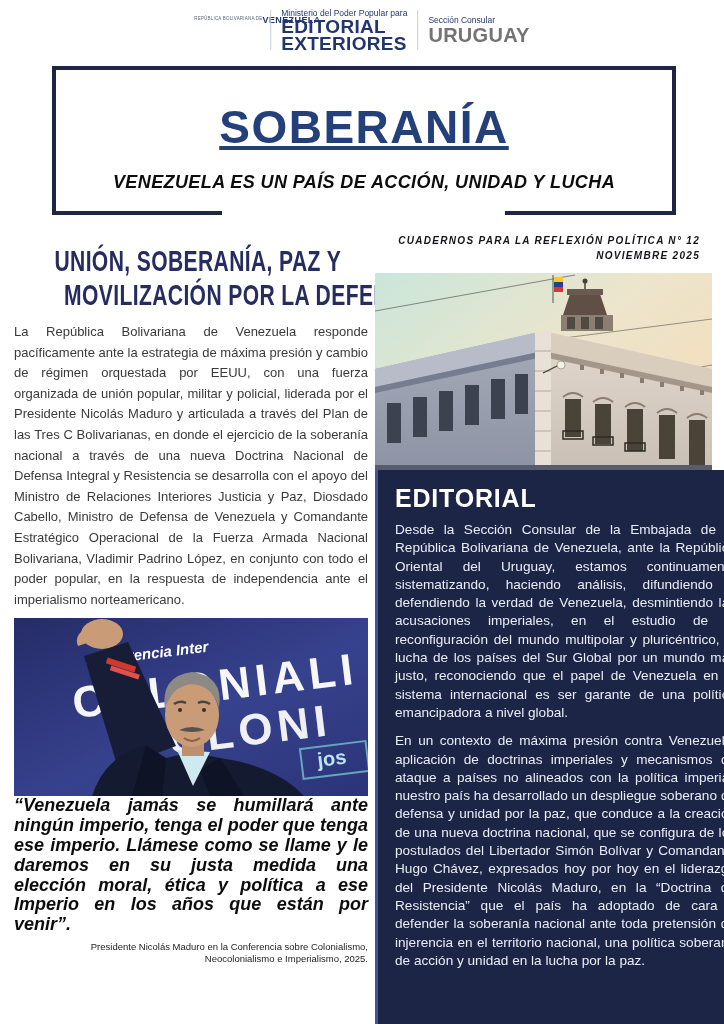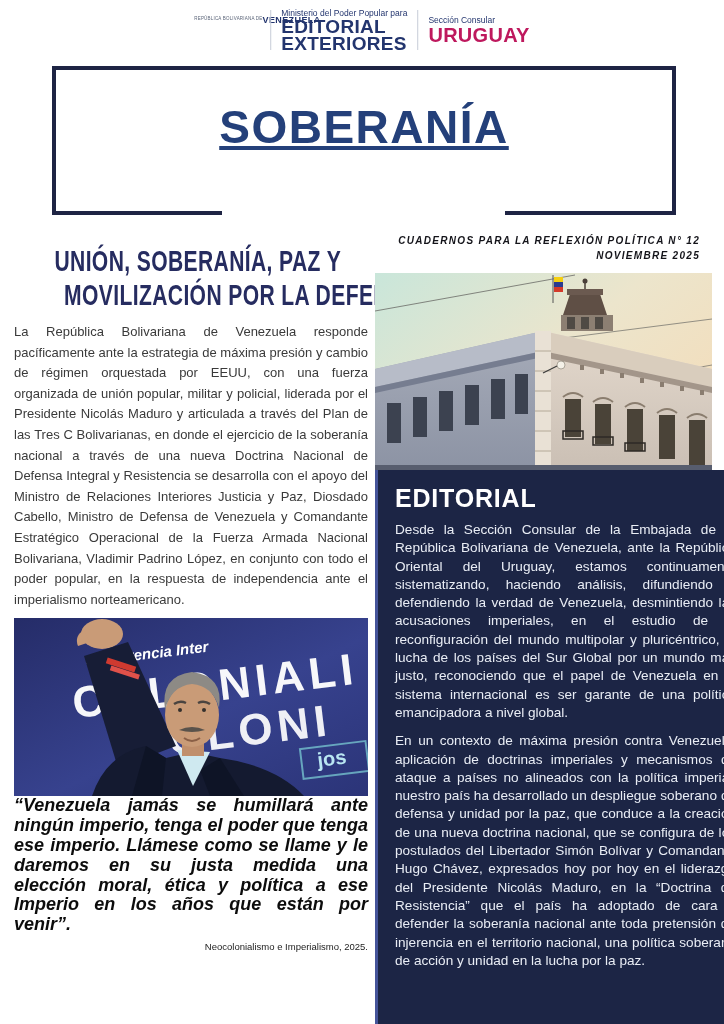--- a/index.html
+++ b/index.html
@@ -11,21 +11,21 @@
   }
   
   .logo { position:absolute; top:8px; left:50%; transform:translateX(-50%);
           display:flex; align-items:center; gap:10px; }
   .logo-flag { display:flex; flex-direction:row; align-items:flex-start; width:66px; }
   .logo-flag .tiny { font-size:4.5px; color:#5a6478; letter-spacing:.2px; margin-top:1px; white-space:nowrap; }
   .logo-flag .ven  { font-size:9px; font-weight:bold; color:#23356e; letter-spacing:.4px; }
   .logo-div { width:1px; height:40px; background:#c7ccd8; }
   .logo-min .pre, .logo-sec .pre { font-size:8.5px; color:#23356e; }
   .logo-min .big { font-size:19px; font-weight:bold; color:#23356e; line-height:17px; letter-spacing:.3px; }
-  .logo-sec .big { font-size:20px; font-weight:bold; color:#be185d; line-height:20px; letter-spacing:.3px; }
+  .logo-sec .big { font-size:20px; font-weight:bold; color:#737373; line-height:20px; letter-spacing:.3px; }
   
   .frame { position:absolute; left:52px; top:66px; width:624px; height:149px;
            border:4px solid #1e2444; text-align:center; }
   .frame::after { content:""; position:absolute; left:166px; bottom:-4px;
                   width:283px; height:4px; background:#ffffff; }
   .m-title { margin-top:30px; font-size:46px; font-weight:bold; color:#24407a; letter-spacing:1.5px;text-decoration:underline; }
   .m-sub   { margin-top:18px; font-size:18px; font-weight:bold; font-style:italic; color:#0d0d0d; letter-spacing:.4px; }
   
   .meta { position:absolute; top:233px; right:24px; text-align:right;
           font-size:10px; font-weight:bold; font-style:italic; color:#14141a;
@@ -76,20 +76,21 @@
     </div>
     <div class="logo-div"></div>
     <div class="logo-sec">
       <div class="pre">Sección Consular</div>
       <div class="big">URUGUAY</div>
     </div>
   </div>
 
   <div class="frame">
     <div class="m-title">SOBERANÍA</div>
+    <div class="m-sub">VENEZUELA ES UN PAÍS DE ACCIÓN, UNIDAD Y LUCHA</div>
   </div>
 
   <div class="meta">
     <div>CUADERNOS PARA LA REFLEXIÓN POLÍTICA N° 12</div>
     <div>NOVIEMBRE 2025</div>
   </div>
 
   <div class="leftcol">
     <div class="l-head">
       <span>UNIÓN, SOBERANÍA, PAZ Y</span><br>
@@ -134,20 +135,21 @@
           <circle cx="166" cy="92" r="2" fill="#35302c"></circle>
           <circle cx="190" cy="92" r="2" fill="#35302c"></circle>
           <path d="M165,112 Q178,106 191,112 Q178,116 165,112 Z" fill="#59524b"></path>
           <path d="M170,120 Q178,126 186,120" stroke="#8a5f46" stroke-width="2" fill="none"></path>
         </g>
       </svg>
     </div>
 
     <p class="l-quote">“Venezuela jamás se humillará ante ningún imperio, tenga el poder que tenga ese imperio. Llámese como se llame y le daremos en su justa medida una elección moral, ética y política a ese Imperio en los años que están por venir”.</p>
     <div class="l-cap">
+      <div>Presidente Nicolás Maduro en la Conferencia sobre Colonialismo,</div>
       <div>Neocolonialismo e Imperialismo, 2025.</div>
     </div>
   </div>
 
   <div class="photo-b">
     <svg width="337" height="197" viewBox="0 0 337 197">
       <defs>
         <linearGradient id="sky" x1="0" y1="0" x2="1" y2="0.7">
           <stop offset="0" stop-color="#c9e6da"></stop>
           <stop offset="0.55" stop-color="#ece5cc"></stop>

